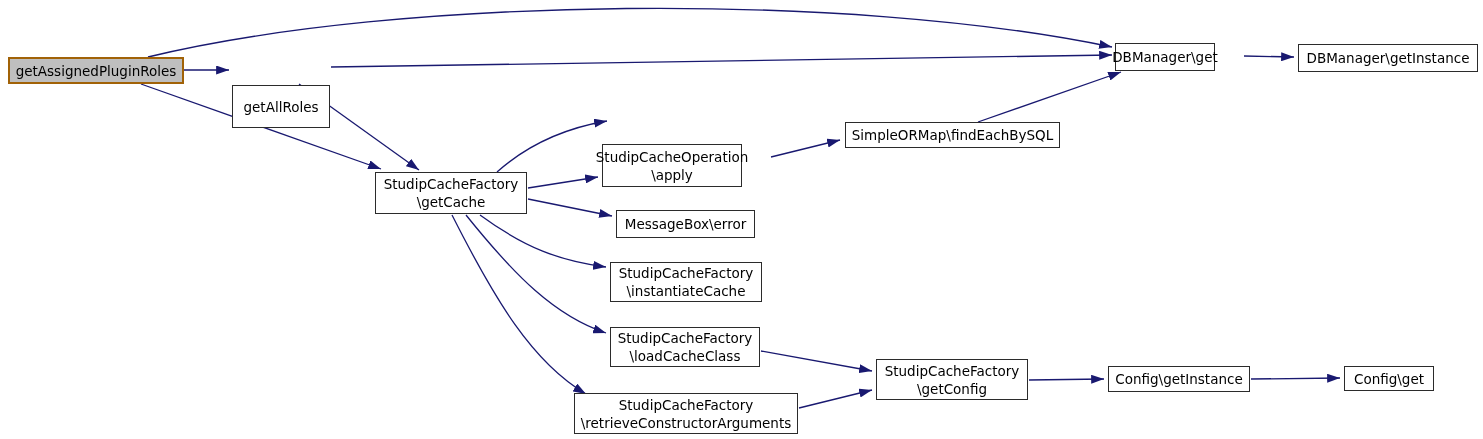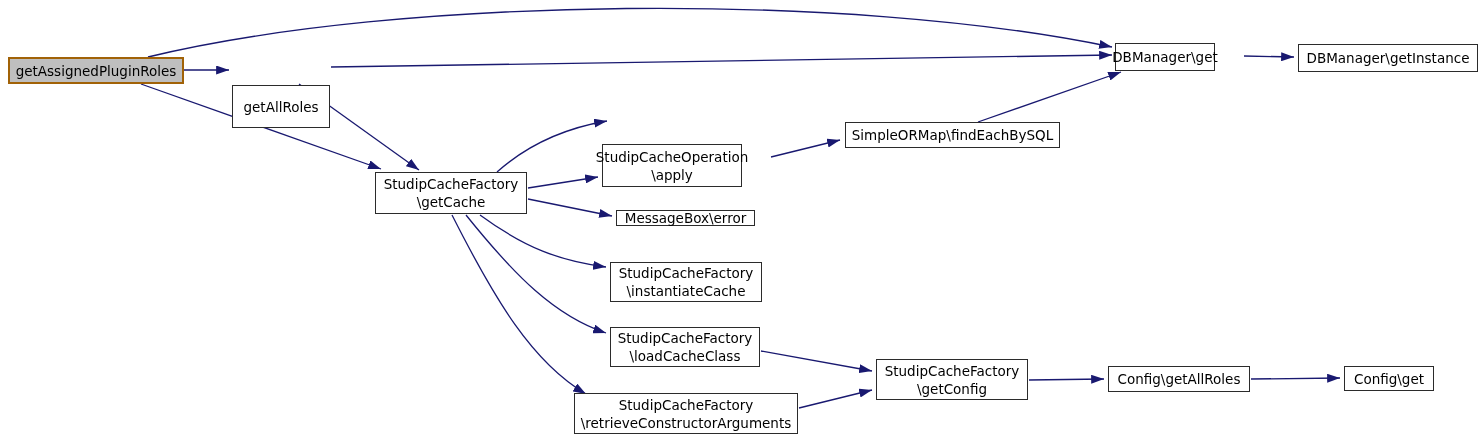--- a/index.html
+++ b/index.html
@@ -51,21 +51,21 @@
   }
   
   #n-0  { left: 8px;    top: 57px;  width: 176px; height: 27px; }
   #n-1  { left: 232px;  top: 57px;  width: 98px;  height: 43px; margin-top: 28px; }
   #n-2  { left: 1115px; top: 43px;  width: 100px; height: 28px; }
   #n-3  { left: 1298px; top: 44px;  width: 180px; height: 28px; align-items: center; }
   #n-4  { left: 577px;  top: 93px;  width: 219px; height: 27px; }
   #n-5  { left: 845px;  top: 122px; width: 215px; height: 26px; }
   #n-6  { left: 602px;  top: 144px; width: 140px; height: 43px; }
   #n-7  { left: 375px;  top: 172px; width: 152px; height: 42px; }
-  #n-8  { left: 616px;  top: 210px; width: 139px; height: 16px; }
+  #n-8  { left: 616px;  top: 210px; width: 139px; height: 28px; }
   #n-9  { left: 610px;  top: 262px; width: 152px; height: 40px; }
   #n-10 { left: 610px;  top: 327px; width: 150px; height: 40px; }
   #n-11 { left: 574px;  top: 393px; width: 224px; height: 41px; }
   #n-12 { left: 876px;  top: 359px; width: 152px; height: 41px; }
   #n-13 { left: 1108px; top: 366px; width: 142px; height: 26px; }
   #n-14 { left: 1344px; top: 366px; width: 90px;  height: 25px; }
 </style>
 </head>
 <body>
 
@@ -133,19 +133,19 @@
   </div>
   <div class="node" id="n-11">
     <span>StudipCacheFactory
 \retrieveConstructorArguments</span>
   </div>
   <div class="node" id="n-12">
     <span>StudipCacheFactory
 \getConfig</span>
   </div>
   <div class="node" id="n-13">
-    <span>Config\getAllRoles</span>
+    <span>Config\getInstance</span>
   </div>
   <div class="node" id="n-14">
     <span>Config\get</span>
   </div>
 
 </div>
 
 </body></html>

